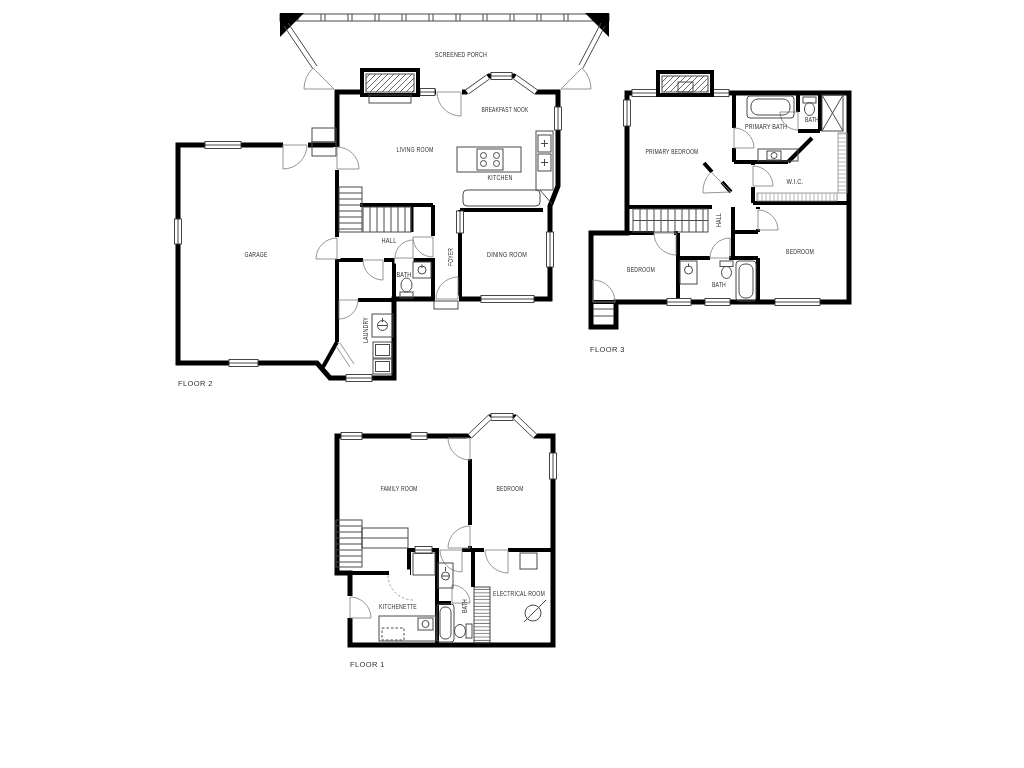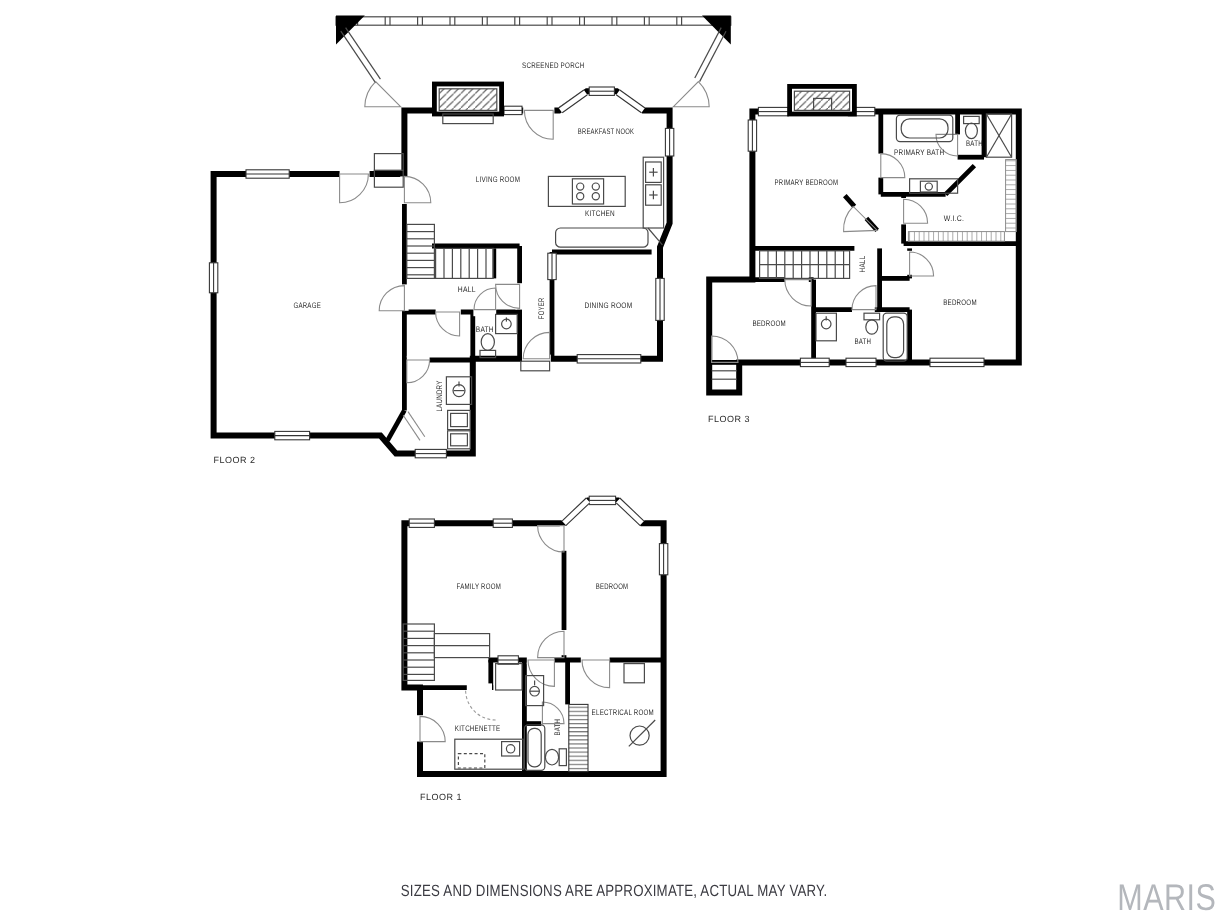--- a/index.html
+++ b/index.html
@@ -486,19 +486,13 @@
 
     <text class="lbl" x="399" y="491" textLength="37" lengthAdjust="spacingAndGlyphs">FAMILY ROOM</text>
     <text class="lbl" x="510" y="491" textLength="27" lengthAdjust="spacingAndGlyphs">BEDROOM</text>
     <text class="lbl" x="398" y="609" textLength="38" lengthAdjust="spacingAndGlyphs">KITCHENETTE</text>
     <text class="lbl" x="465" y="608" transform="rotate(-90 465 606)" textLength="14" lengthAdjust="spacingAndGlyphs">BATH</text>
     <text class="lbl" x="519" y="596" textLength="52" lengthAdjust="spacingAndGlyphs">ELECTRICAL ROOM</text>
     <text class="flbl" x="350" y="667">FLOOR 1</text>
   </g>
 </svg>
 
-<div class="disclaimer">
-  <span>SIZES AND DIMENSIONS ARE APPROXIMATE, ACTUAL MAY VARY.</span>
 </div>
-<div class="watermark">
-  <span>MARIS</span>
-</div>
-</div>
 
 </body></html>

